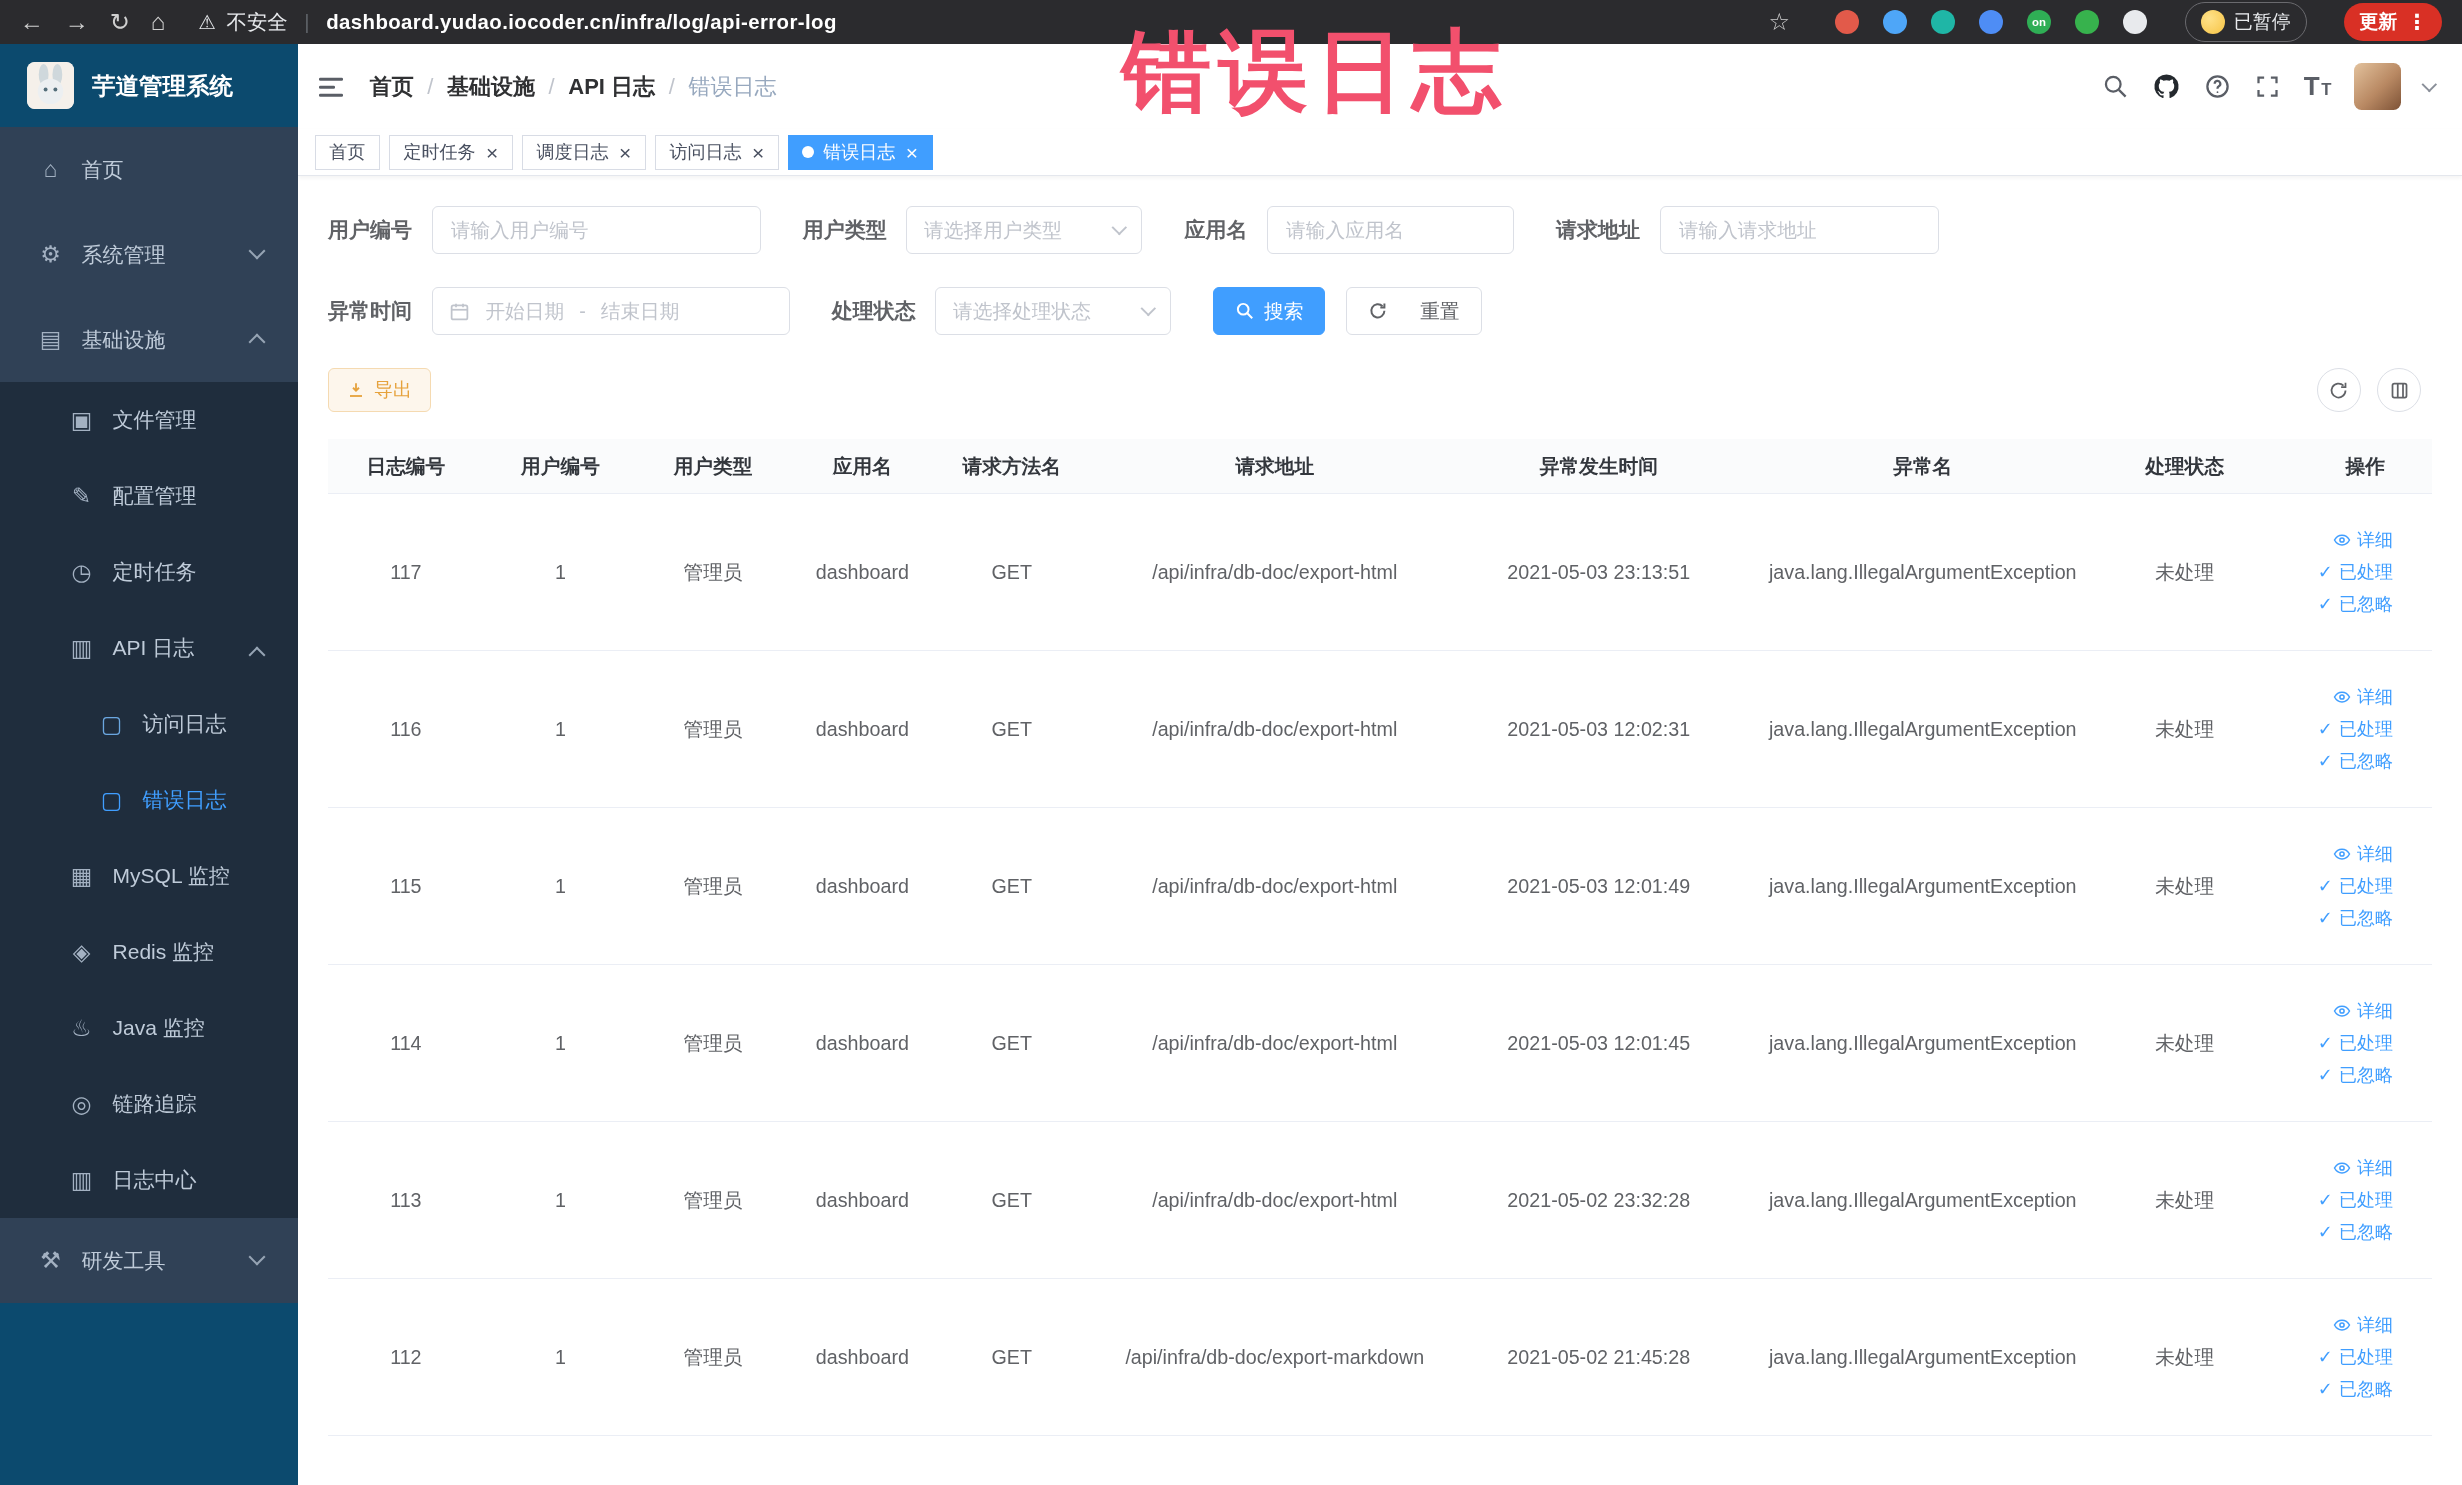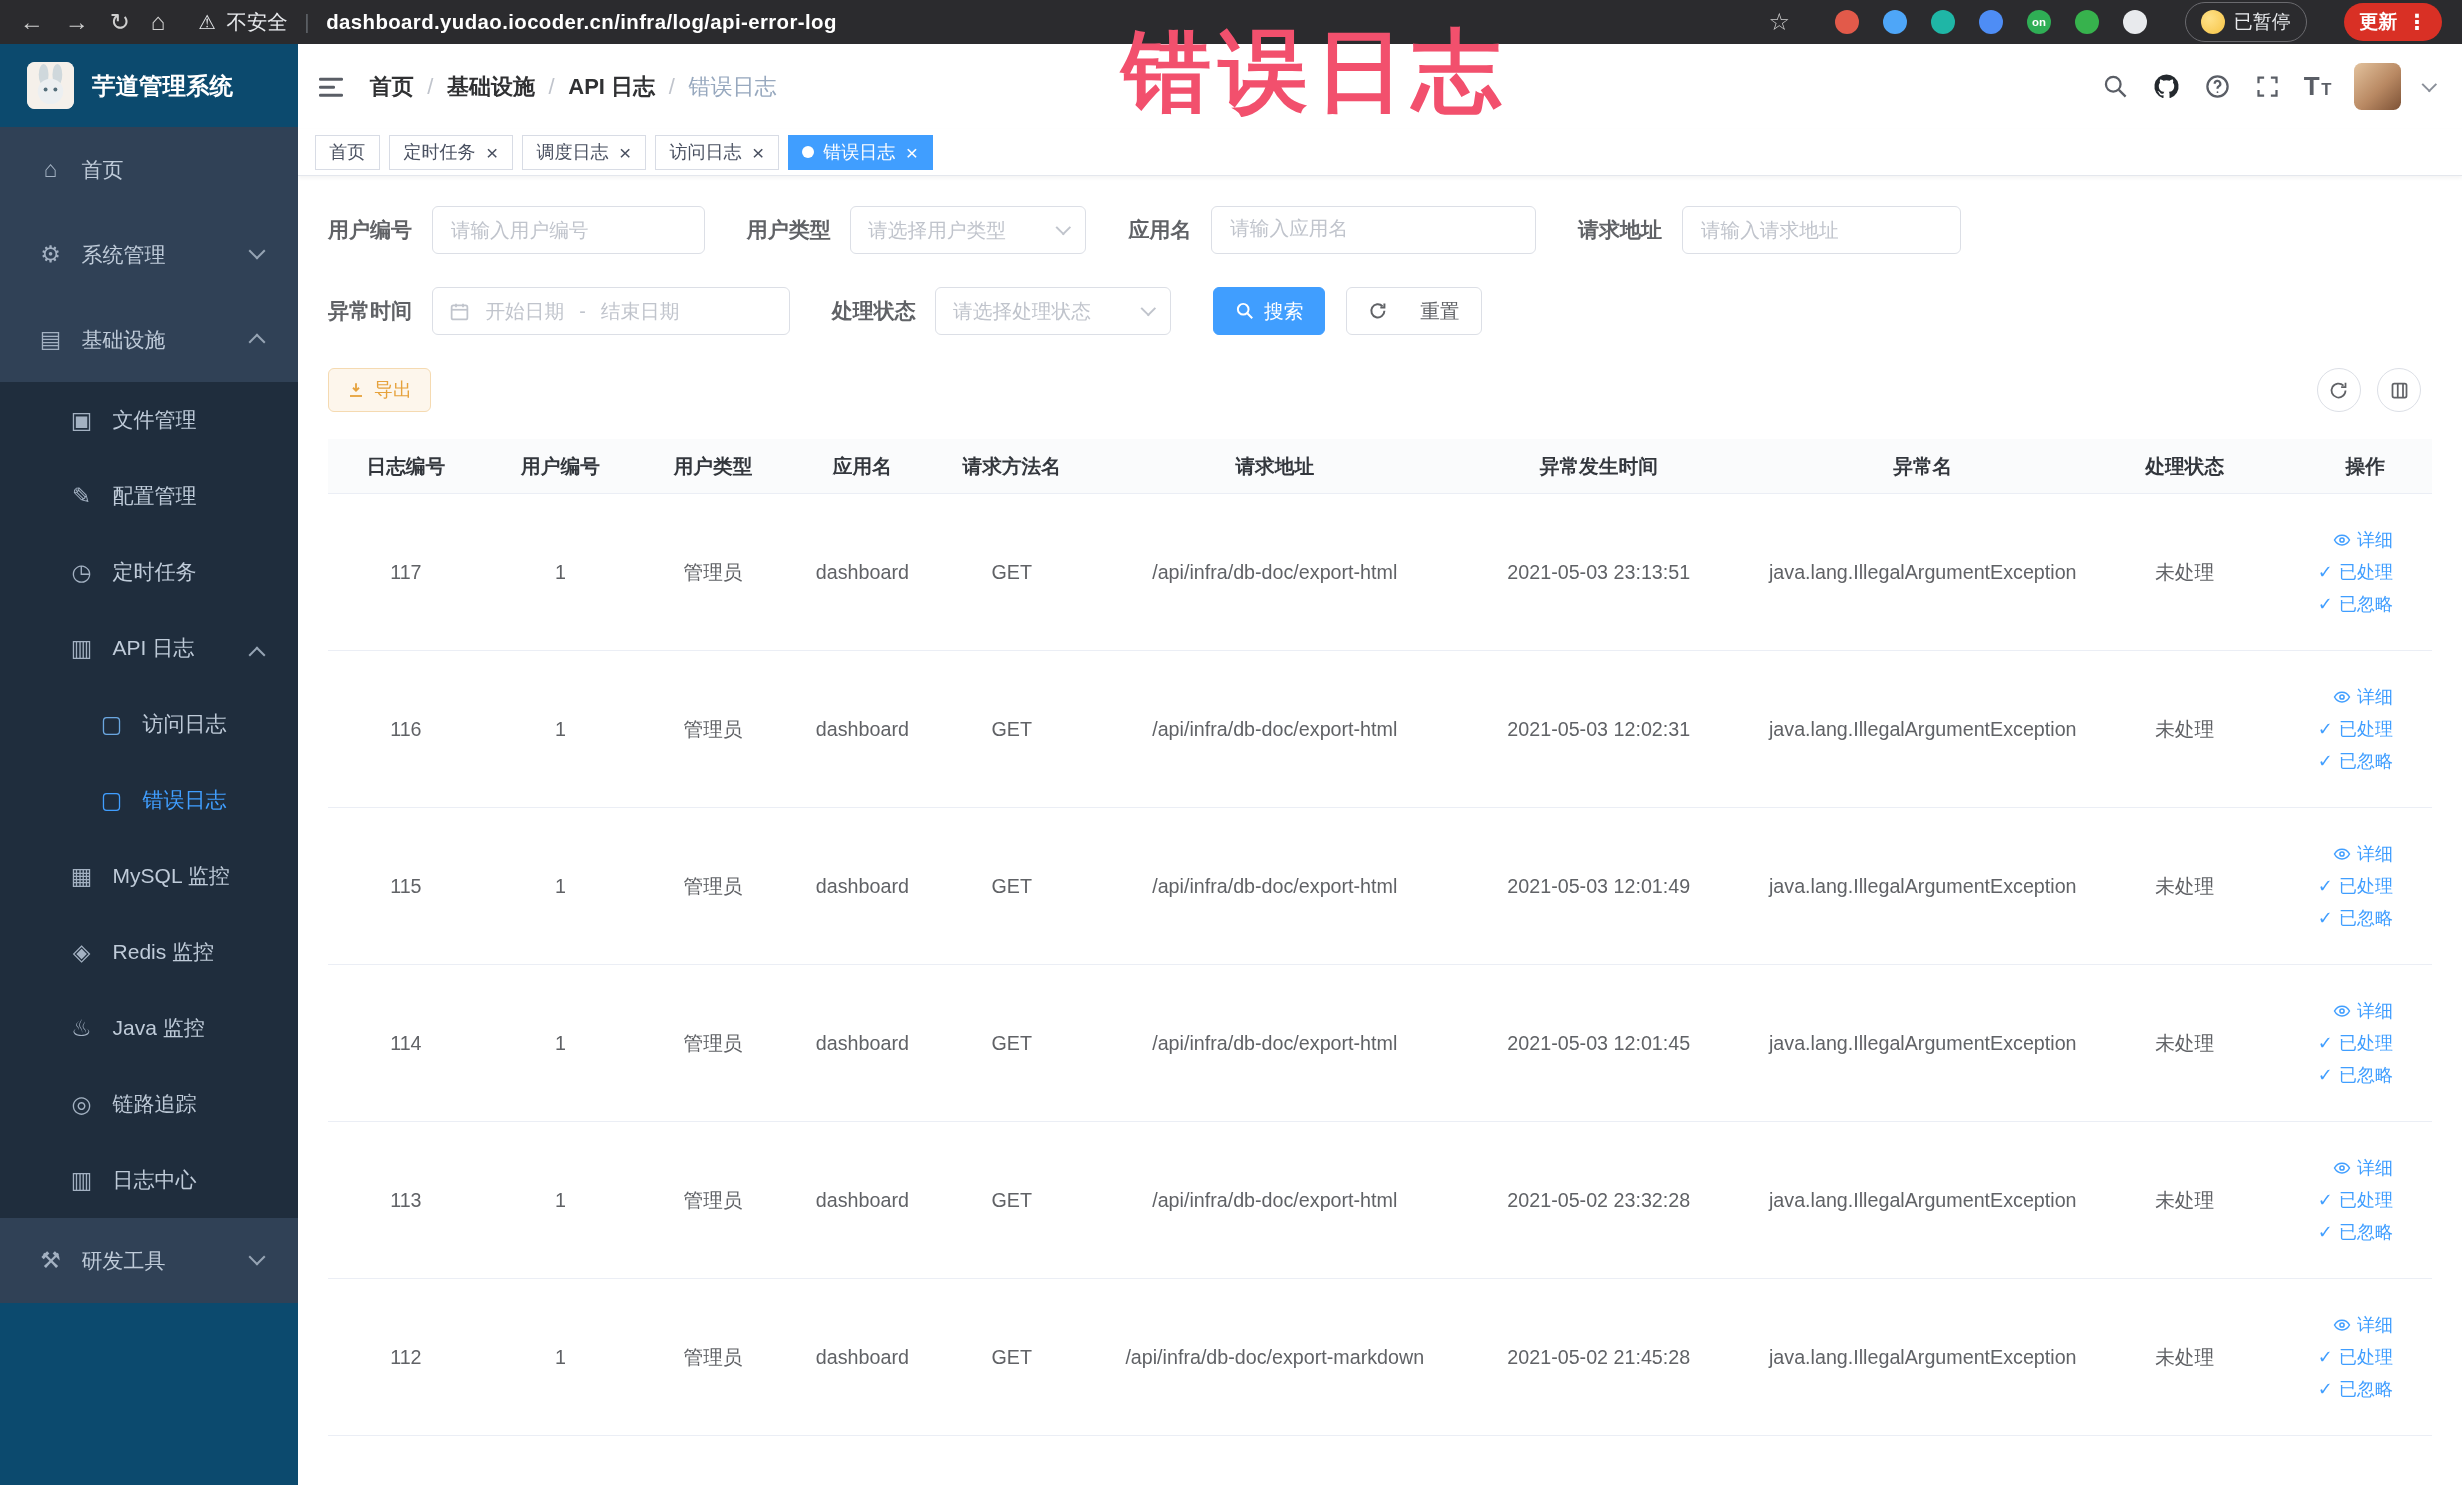--- a/index.html
+++ b/index.html
@@ -70,23 +70,23 @@
   
   .content{flex:1;padding:30px 30px 0 30px;overflow:hidden;position:relative;}
   .filter-row{display:flex;align-items:center;margin-bottom:33px;}
   .f-group{display:flex;align-items:center;margin-right:42px;}
   .f-label{font-size:21px;font-weight:bold;color:#606266;margin-right:19.7px;white-space:nowrap;}
   .el-input{height:48px;border:1.5px solid #dcdfe6;border-radius:6px;padding:0 18px;font-size:19.7px;color:#606266;font-family:inherit;outline:none;background:#fff;}
   .el-input::placeholder{color:#c0c4cc;}
   .el-select{height:48px;border:1.5px solid #dcdfe6;border-radius:6px;padding:0 16.7px;display:flex;align-items:center;justify-content:space-between;background:#fff;cursor:pointer;}
   .ph{color:#c0c4cc;font-size:19.7px;white-space:nowrap;}
   .sel-caret{border-color:#c0c4cc;}
-  .w-user{width:273px;}
+  .w-user{width:329px;}
   .w-select{width:236px;}
-  .w-app{width:325px;font-family:Liberation Mono, monospace;}
+  .w-app{width:247px;}
   .w-url{width:279px;}
   .date-range{width:358px;height:48px;border:1.5px solid #dcdfe6;border-radius:6px;display:flex;align-items:center;padding:0 16.7px;gap:15px;background:#fff;cursor:pointer;}
   .range-sep{color:#c0c4cc;font-size:19.7px;}
 
   .btn{display:inline-flex;align-items:center;gap:9px;height:48px;padding:0 21px;border-radius:6px;font-size:19.7px;cursor:pointer;border:1.5px solid transparent;font-family:inherit;white-space:nowrap;}
   .btn.primary{background:#409EFF;border-color:#409EFF;color:#fff;}
   .btn.plain{background:#fff;border-color:#dcdfe6;color:#606266;margin-left:21px;gap:32px;}
   .btn.warn{background:#fdf6ec;border-color:#f5dab1;color:#e6a23c;height:44px;font-size:19px;padding:0 18px;}
   .b-ic{display:inline-flex;align-items:center;}
 

